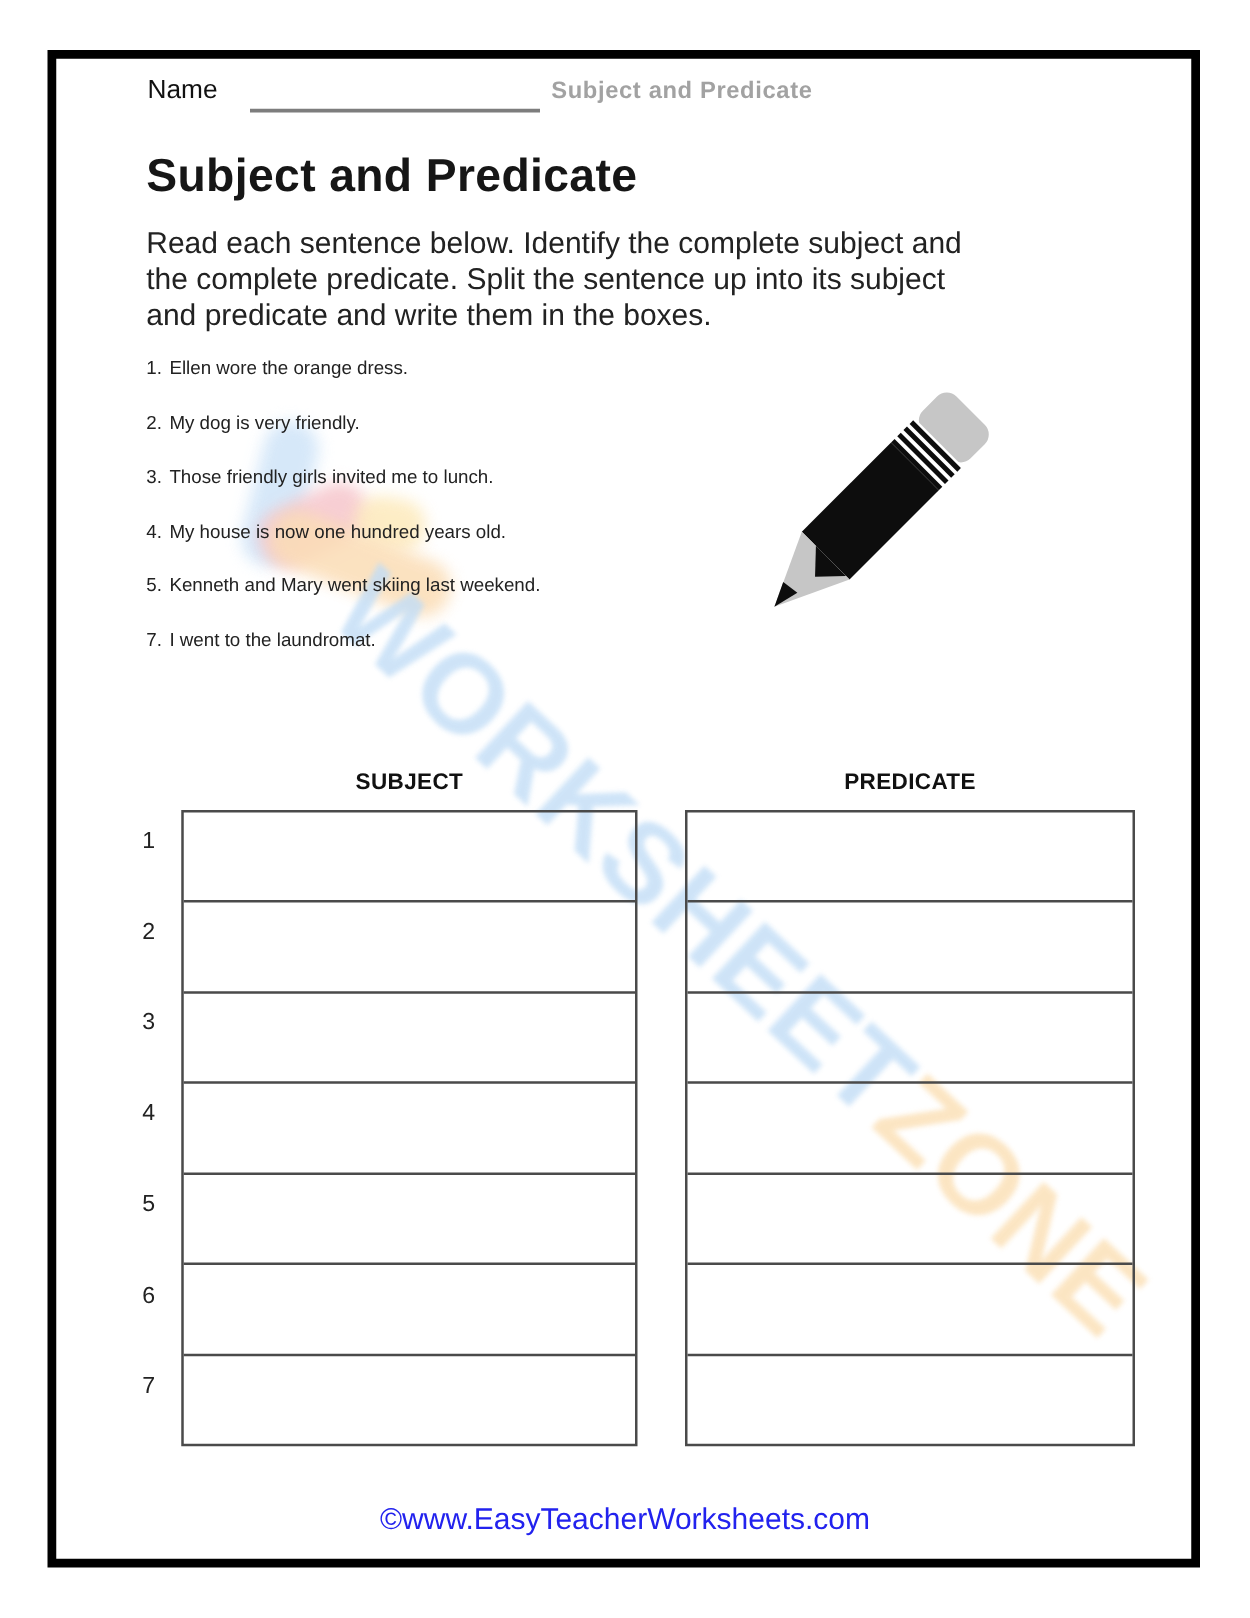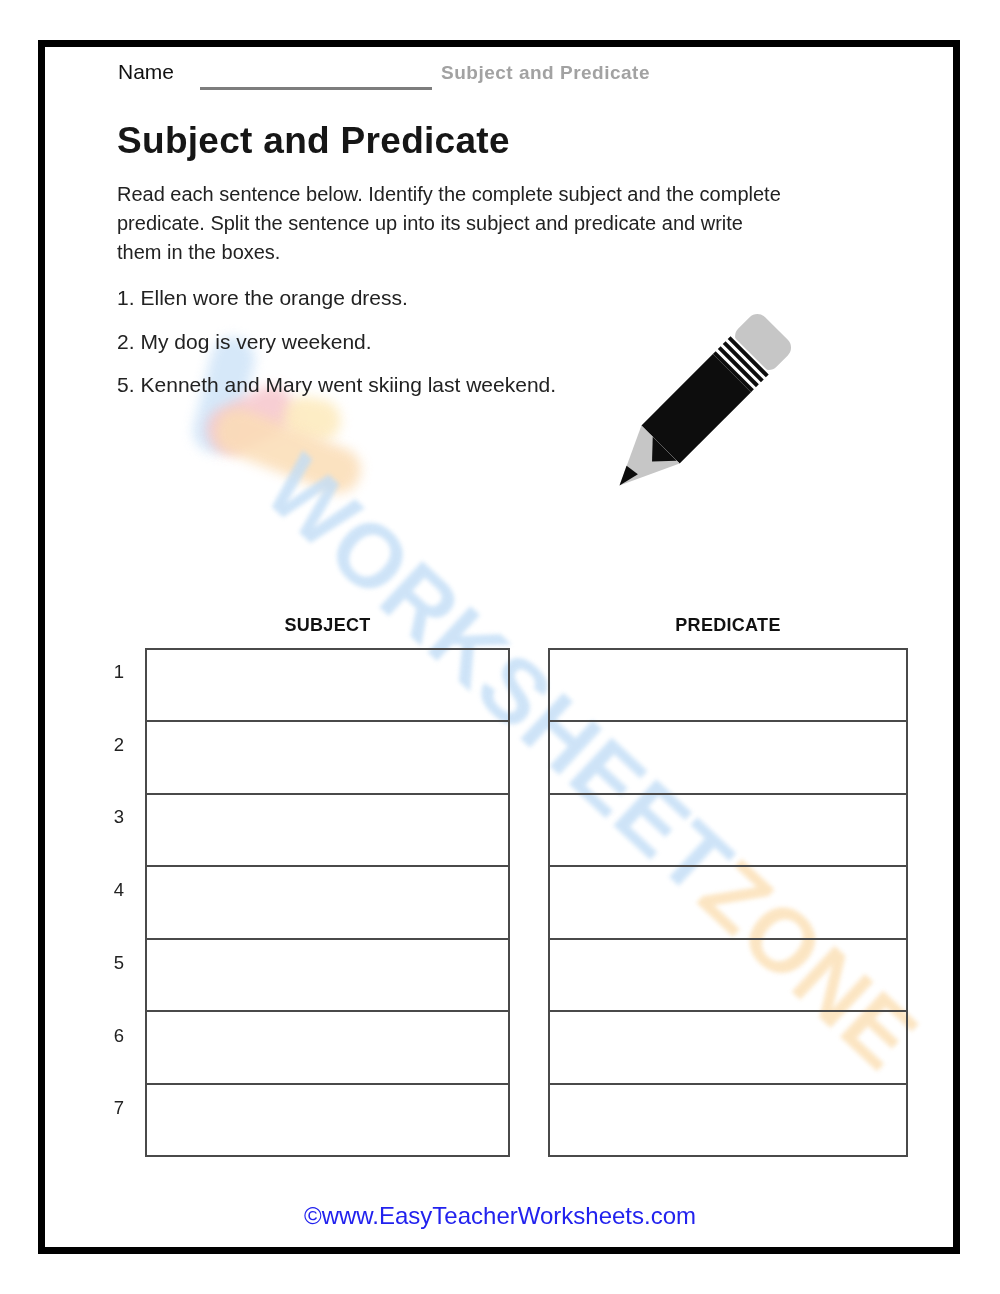--- a/index.html
+++ b/index.html
@@ -36,24 +36,24 @@
   .name-label { position:absolute; left:118px; top:60px; font-size:21px; font-weight:500; color:#111; }
   .name-line  { position:absolute; left:200px; top:64px; width:232px; height:26px;
                 border-bottom:3px solid #7d7d7d; }
   .doc-title  { position:absolute; left:441px; top:62px; font-size:19px; font-weight:bold;
                 color:#a2a2a2; letter-spacing:0.5px; }
 
   .page-title { position:absolute; left:117px; top:120px; font-size:37px; font-weight:bold;
                 color:#161616; letter-spacing:0.3px; }
 
   .instructions { position:absolute; left:117px; top:180px; width:668px;
-                  font-size:20px; line-height:29px; color:#222; }
+                  font-size:24px; line-height:29px; color:#222; }
 
   .sentences { position:absolute; left:117px; top:286px; }
-  .sentence  { font-size:21px; color:#222; height:20px; margin-bottom:23.5px; white-space:nowrap; }
+  .sentence  { font-size:15px; color:#222; height:20px; margin-bottom:23.5px; white-space:nowrap; }
   .sentence .s-num { margin-right:6px; }
 
   
   .pencil { position:absolute; left:583px; top:292px; width:230px; height:230px; }
 
   
   .col-header { position:absolute; top:615px; font-size:18px; font-weight:bold;
                 letter-spacing:0.3px; text-align:center; color:#111; }
   .subject-header   { left:145px; width:365px; }
   .predicate-header { left:548px; width:360px; }
@@ -97,30 +97,39 @@
     <div class="page-title">Subject and Predicate</div>
     <div class="instructions">Read each sentence below. Identify the complete subject and the complete predicate. Split the sentence up into its subject and predicate and write them in the boxes.</div>
 
     <div class="sentences">
 
         <div class="sentence">
           <span class="s-num">1.</span><span class="s-text">Ellen wore the orange dress.</span>
         </div>
 
         <div class="sentence">
-          <span class="s-num">2.</span><span class="s-text">My dog is very weekend.</span>
-        </div>
-
-
+          <span class="s-num">2.</span><span class="s-text">My dog is very friendly.</span>
+        </div>
+
+        <div class="sentence">
+          <span class="s-num">3.</span><span class="s-text">Those friendly girls invited me to lunch.</span>
+        </div>
+
+        <div class="sentence">
+          <span class="s-num">4.</span><span class="s-text">My house is now one hundred years old.</span>
+        </div>
 
         <div class="sentence">
           <span class="s-num">5.</span><span class="s-text">Kenneth and Mary went skiing last weekend.</span>
         </div>
 
 
+        <div class="sentence">
+          <span class="s-num">7.</span><span class="s-text">I went to the laundromat.</span>
+        </div>
       </div>
 
     <svg class="pencil" viewBox="0 0 230 230" xmlns="http://www.w3.org/2000/svg">
       <g transform="rotate(45 115 115)">
 
         <rect x="88" y="4" width="54" height="38" rx="11" fill="#c6c6c6"></rect>
 
         <rect x="88" y="40" width="54" height="32" fill="#ffffff"></rect>
         <rect x="88" y="42" width="54" height="4" fill="#0d0d0d"></rect>
         <rect x="88" y="49" width="54" height="4" fill="#0d0d0d"></rect>

